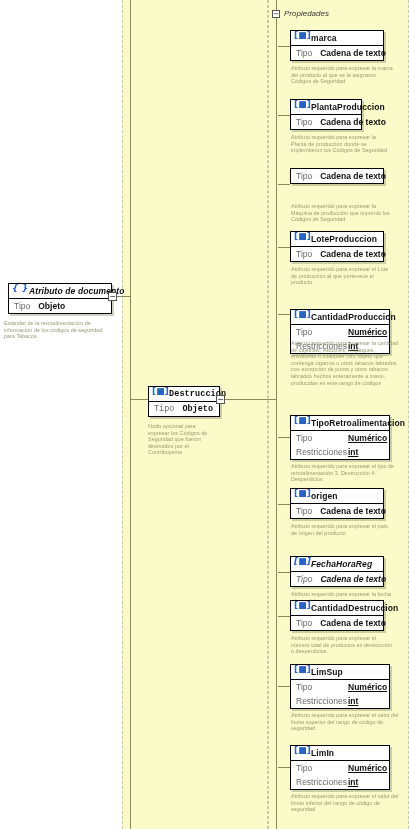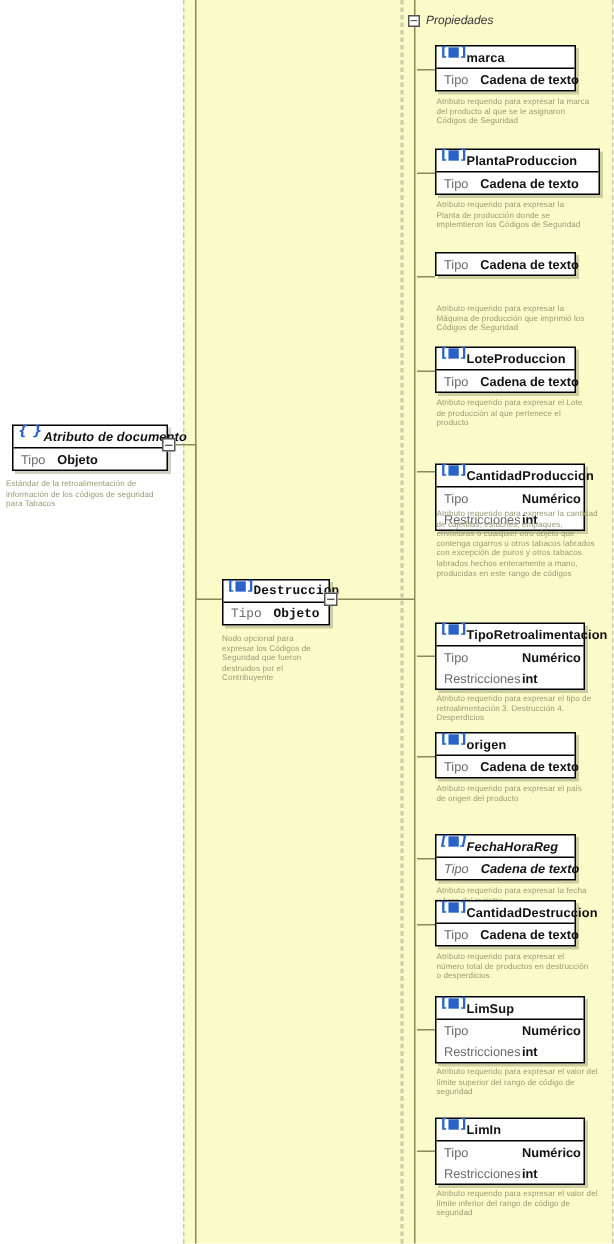--- a/index.html
+++ b/index.html
@@ -48,21 +48,21 @@
     display:flex;align-items:center;
     padding:2px 5px 2px 5px;
     font-size:8.5px;
     white-space:nowrap;
   }
   .node .row .k{color:#6a6a6a;}
   .node .row .v{color:#111;font-weight:bold;}
 
   
   .node.kv .row .k{width:52px;flex:0 0 52px;}
-  .node.kv .row .v{flex:1;}
+  .node.kv .row .v{flex:1;text-decoration:underline;}
   
   .node.inline .row .k{flex:0 0 auto;margin-right:8px;}
 
   .node.root .title{font-style:italic;font-weight:bold;}
 
   
   .ic{display:inline-block;width:11px;height:10px;flex:0 0 11px;
       position:relative;}
   .ic-attr::before{
     content:"[\25A0]";
@@ -168,21 +168,21 @@
           <span class="ic ic-attr"></span>
           <span>marca</span>
         </div>
         <div class="row">
           <span class="k">Tipo</span>
           <span class="v">Cadena de texto</span>
         </div>
       </div>
       <div class="desc" style="left: 291px; top: 65px; width: 102px;">Atributo requerido para expresar la marca del producto al que se le asignaron Códigos de Seguridad</div>
       <div class="stub" style="left: 278px; top: 46px; width: 12px; background: rgb(138, 138, 90);"></div>
-      <div class="node inline" style="left: 290px; top: 99px; width: 110px;">
+      <div class="node inline" style="left: 290px; top: 99px; width: 72px;">
         <div class="title">
           <span class="ic ic-attr"></span>
           <span>PlantaProduccion</span>
         </div>
         <div class="row">
           <span class="k">Tipo</span>
           <span class="v">Cadena de texto</span>
         </div>
       </div>
       <div class="desc" style="left: 291px; top: 134px; width: 102px;">Atributo requerido para expresar la Planta de producción donde se implemtieron los Códigos de Seguridad</div>

